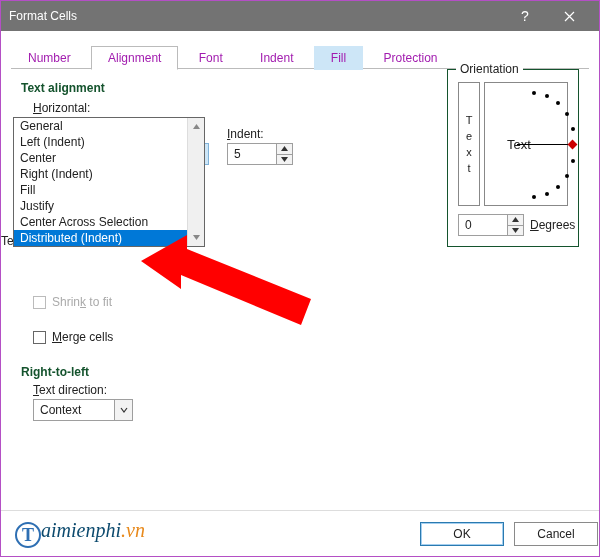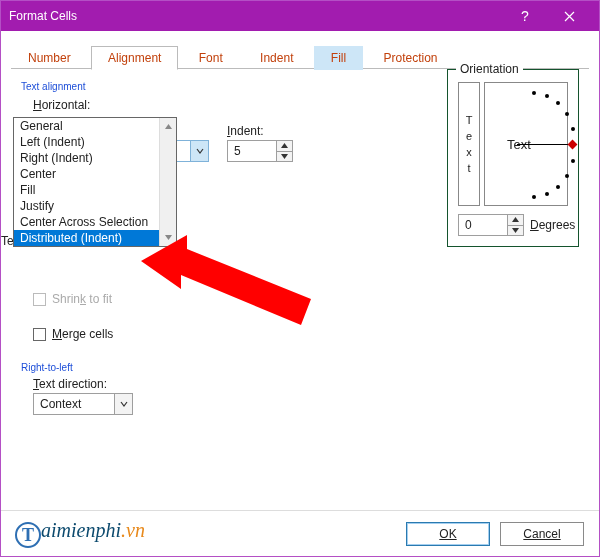--- a/index.html
+++ b/index.html
@@ -11,21 +11,21 @@
     background: #fff;
   }
   .window {
     width: 600px; height: 557px;
     border: 1px solid #b44fc5;
     position: relative;
     background: #fff;
   }
   .titlebar {
     height: 30px;
-    background: #a21caf;
+    background: #737373;
     color: #fff;
     display: flex;
     align-items: center;
     padding: 0 8px;
   }
   .titlebar .title { flex: 1; font-size: 12px; }
   .titlebar .tbtn {
     width: 44px; height: 30px;
     display: flex; align-items: center; justify-content: center;
     font-size: 14px;
@@ -41,36 +41,36 @@
   .tabstrip .baseline {
     position: absolute; left: 10px; right: 10px; bottom: 0;
     border-bottom: 1px solid #bbb;
   }
   .tabstrip .tab {
     display: inline-block;
     padding: 4px 16px;
     border: 1px solid transparent;
     position: relative;
     top: 1px;
-    color: #c2410c;
+    color: #a21caf;
     font-size: 12px;
   }
   .tabstrip .tab.active {
     border: 1px solid #bbb;
     border-bottom: 1px solid #fff;
     background: #fff;
   }
   .tabstrip .tab.fill { background: #cde6f7; }
 
   .content {
     padding: 12px 20px 0 20px;
     position: relative;
   }
 
-  .group-label { font-size: 10px; color: #1d4ed8; margin-bottom: 4px; }
+  .group-label { font-size: 12px; color: #14532d; margin-bottom: 4px; font-weight: bold; }
 
   .underline-letter { text-decoration: underline; }
 
   .combo {
     display: inline-flex; align-items: stretch;
     height: 22px;
     border: 1px solid #9e9e9e;
     background: #fff;
   }
   .combo .text-part {
@@ -154,21 +154,21 @@
     transform: rotate(45deg);
   }
   .orient-dial .line {
     position:absolute; height:1px; background:#000;
   }
 
   .footer {
     position:absolute; left:0; right:0; bottom:0;
     height: 46px; border-top:1px solid #ddd;
     display:flex; justify-content:flex-end; align-items:center;
-    padding: 0 15px; gap:10px;text-decoration:underline;
+    padding: 0 1px; gap:10px;
   }
   .btn {
     min-width: 84px; height:24px;
     border:1px solid #8a8a8a; background:#fff;
     display:flex; align-items:center; justify-content:center;
     font-size:12px;
   }
   .btn.default { border:1px solid #2a7ab0; box-shadow: inset 0 0 0 1px #a4cff0; }
 
   .arrow-annotation {
@@ -244,26 +244,26 @@
               <div class="b">
                   <svg width="7" height="5" viewBox="0 0 7 5">
                     <path d="M0 0 L3.5 5 L7 0 Z" fill="#333"></path>
                   </svg>
                 </div>
             </div>
           </div>
         </div>
       </div>
 
-      <div class="dropdown-list" style="left:32px; top:133px; width:164px; position:absolute; left:12px; top:48px;">
+      <div class="dropdown-list" style="left:32px; top:133px; width:192px; position:absolute; left:12px; top:48px;">
         <div style="padding-right:17px;">
           <div class="item">General</div>
           <div class="item">Left (Indent)</div>
+          <div class="item">Center</div>
           <div class="item">Right (Indent)</div>
-          <div class="item">Center</div>
           <div class="item">Fill</div>
           <div class="item">Justify</div>
           <div class="item">Center Across Selection</div>
           <div class="item sel">Distributed (Indent)</div>
         </div>
         <div class="scrollbar">
           <div class="sbtn">
               <svg width="7" height="5" viewBox="0 0 7 5">
                 <path d="M0 5 L3.5 0 L7 5 Z" fill="#888"></path>
               </svg>

